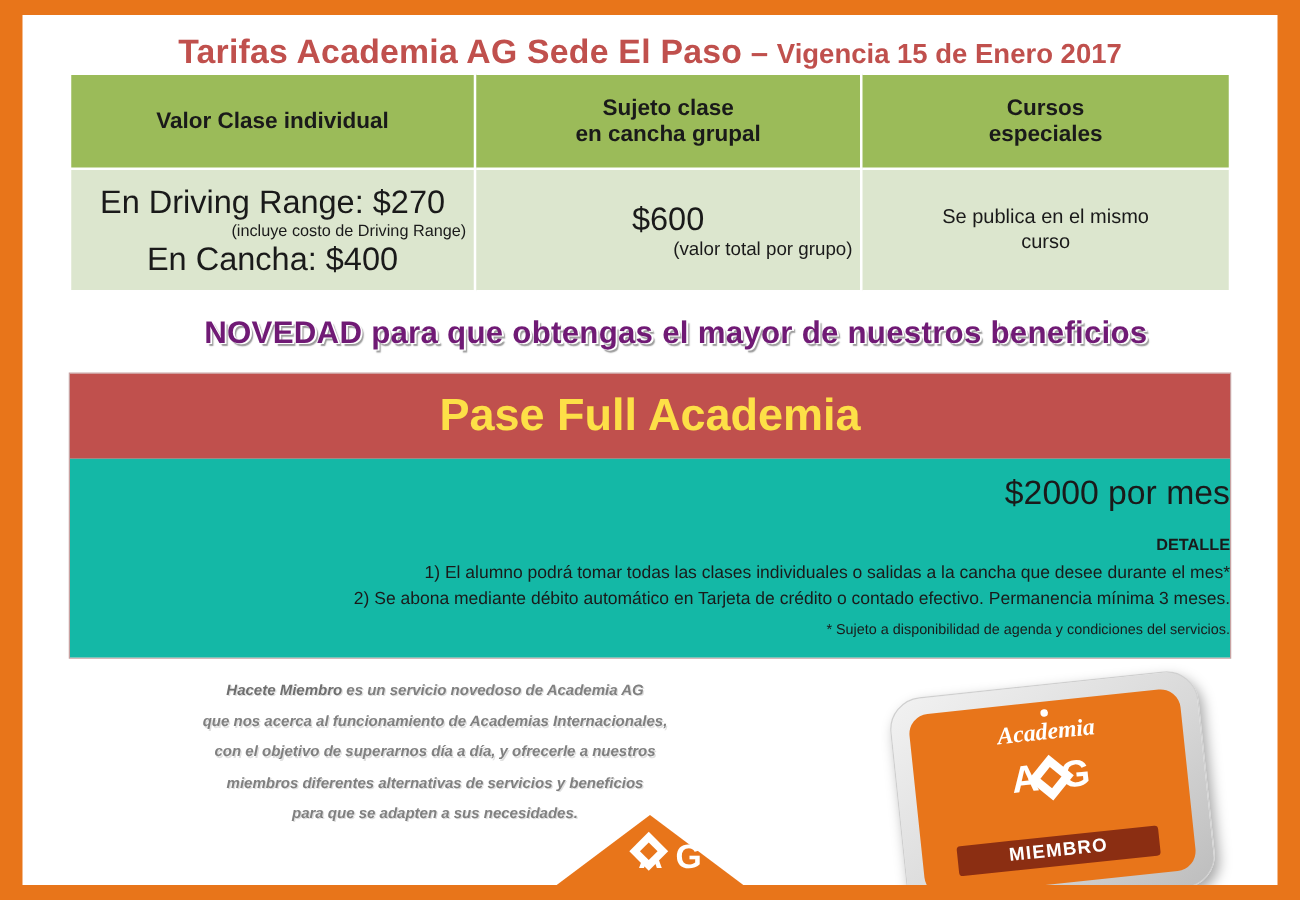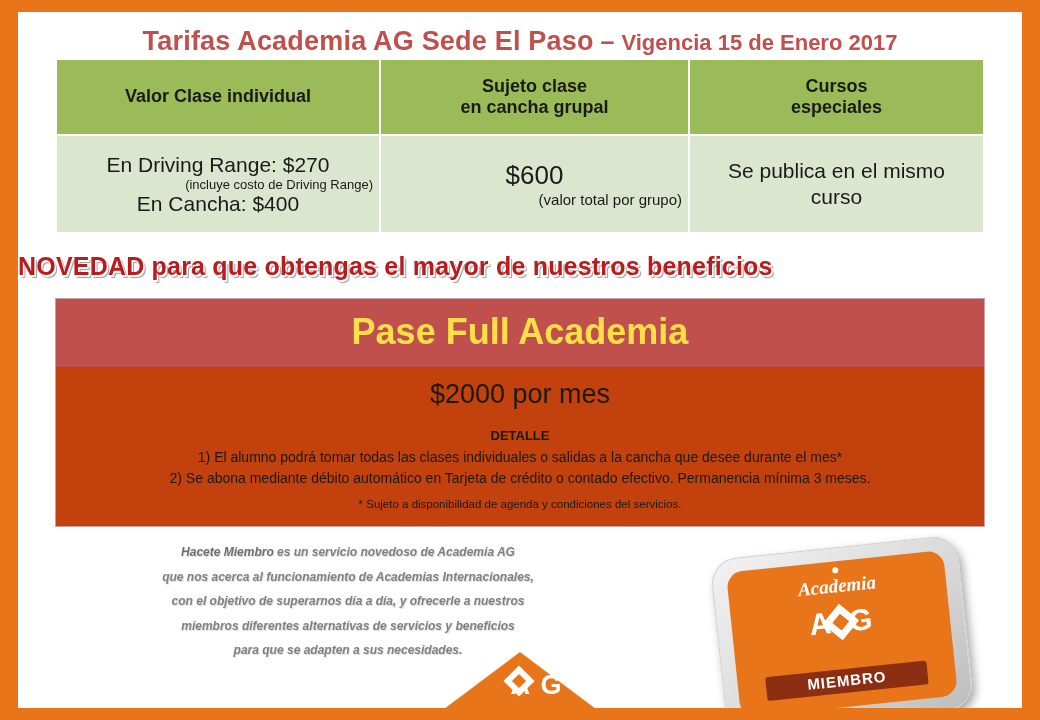--- a/index.html
+++ b/index.html
@@ -67,35 +67,35 @@
     font-weight: bold;
     height: 72px;
     line-height: 1.18;
   }
   .rates tbody td {
     background: #DCE6CE;
     color: #1a1a1a;
     height: 88px;
     padding: 4px 6px;
   }
-  .cell-big  { font-size: 21px; }
+  .cell-big  { font-size: 26px; }
   .cell-xl   { font-size: 26px; }
   .cell-small{ font-size: 13px; text-align: right; }
-  .cell-med  { font-size: 21px; line-height: 1.25; }
+  .cell-med  { font-size: 16px; line-height: 1.25; }
 
   
   .novedad {
     position: absolute;
     left: 0;
     top: 240px;
     width: 900px;
-    text-align: left;
+    text-align: right;
     font-size: 25px;
     font-weight: bold;
-    color: #b91c1c;
+    color: #701a75;
     text-shadow: 1.5px 1.5px 0 #ffffff, 2.5px 2.5px 1px #9a9a9a;
     letter-spacing: .2px;
     white-space: nowrap;
   }
 
   
   .pase {
     position: absolute;
     left: 37px;
     top: 286px;
@@ -105,22 +105,22 @@
   }
   .pase-head {
     background: #C0504D;
     color: #fde047;
     text-align: center;
     font-size: 36px;
     font-weight: bold;
     padding: 12px 0 14px;
   }
   .pase-body {
-    background: #c2410c;
-    text-align: center;
+    background: #14b8a6;
+    text-align: right;
     padding: 12px 0 16px;
   }
   .pase-price {
     font-size: 27px;
     color: #1a1a1a;
     padding-bottom: 18px;
   }
   .pase-detail-label {
     font-size: 13px;
     font-weight: bold;

